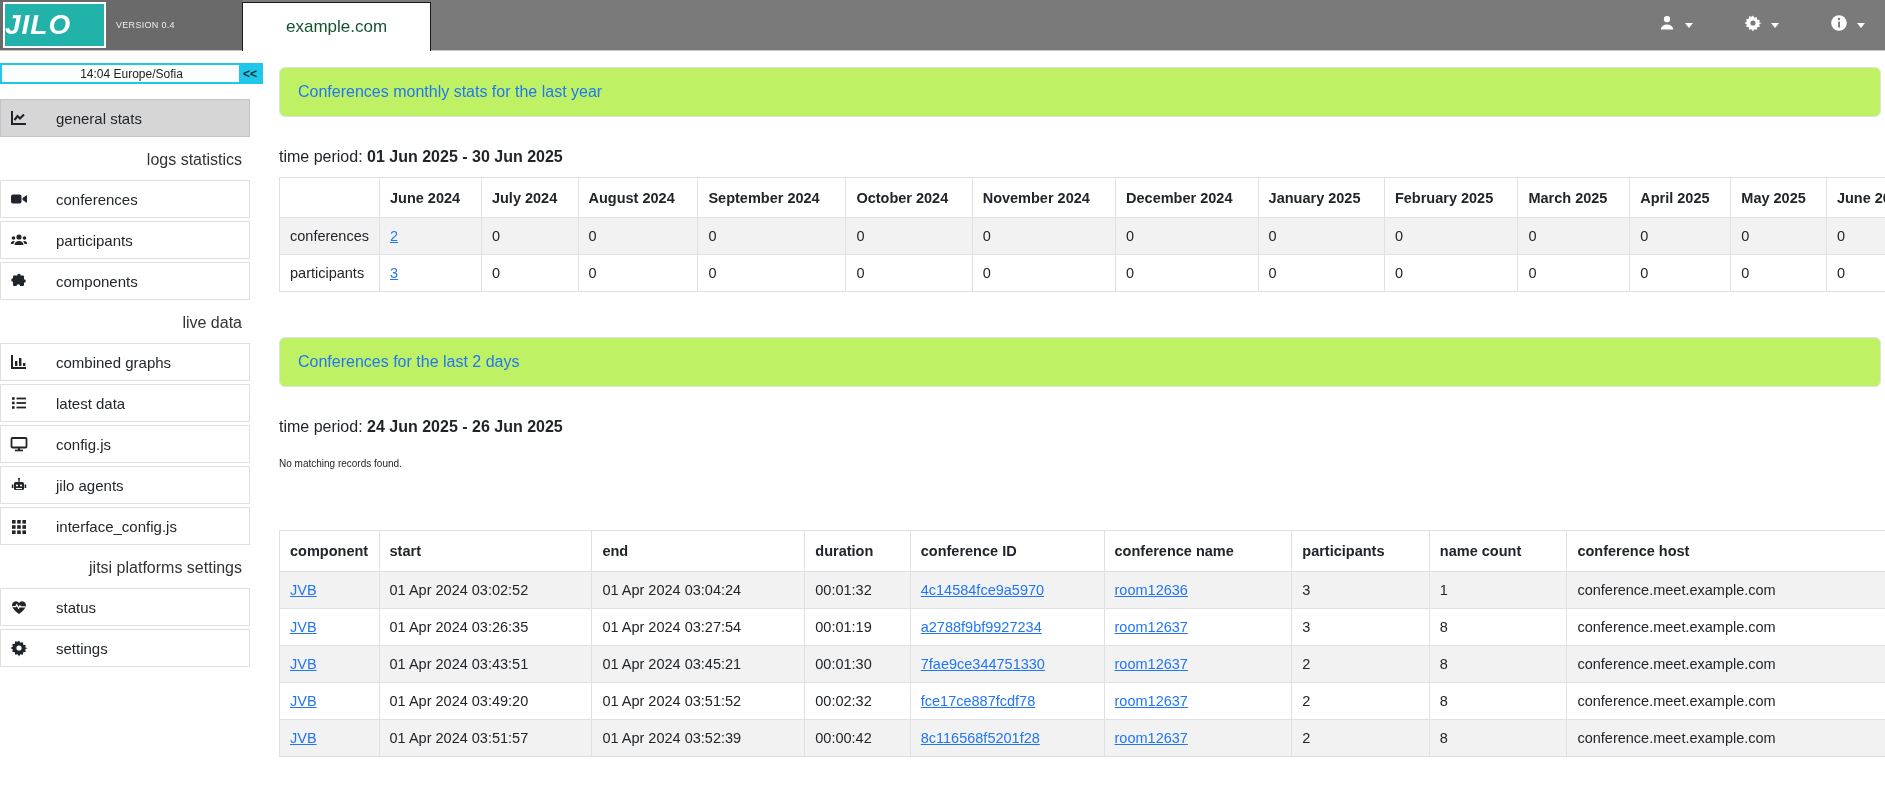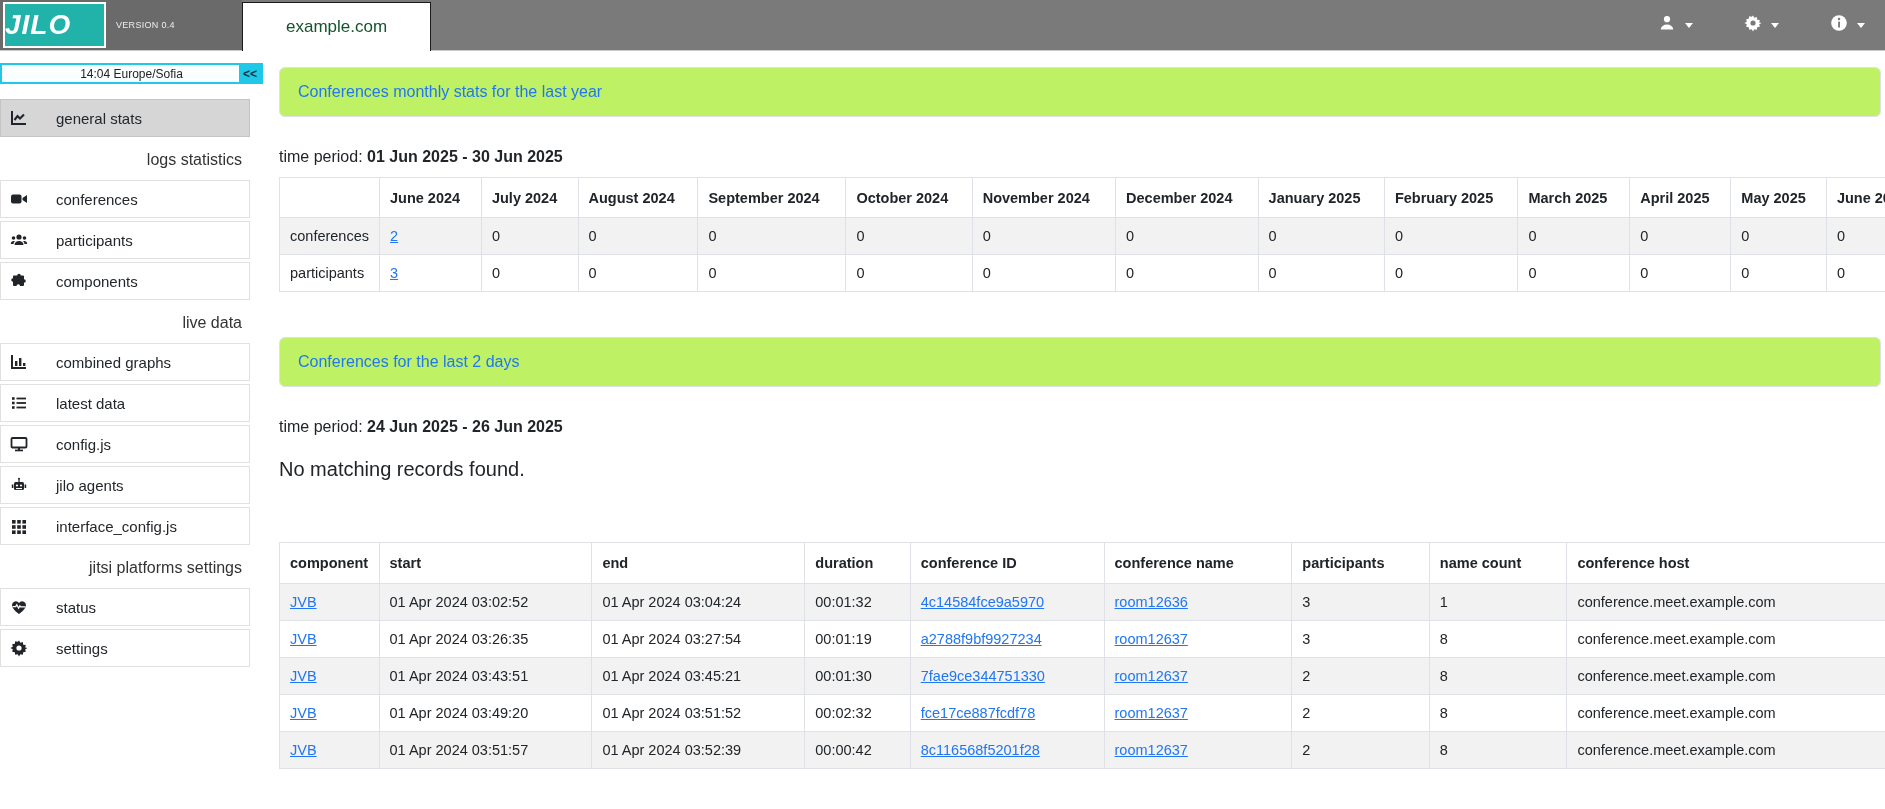--- a/index.html
+++ b/index.html
@@ -42,21 +42,21 @@
   .menu-item.active { background:#d6d6d6; border-color:#c4c4c4; }
   .menu-item .icon { width:18px; height:18px; display:inline-flex; color:#212529; flex:0 0 18px; }
   .section-label { height:40px; display:flex; align-items:center; justify-content:flex-end;
                    padding-right:8px; font-size:16px; color:#333; }
 
   
   .card-header { width:1602px; height:50px; border:1px solid #dee2e6; border-radius:6px;
                  background:#bef264; display:flex; align-items:center; padding:0 18px; }
   .card-title { color:var(--link-blue,#2176f3); font-size:16px; text-decoration:none; cursor:pointer; }
   .time-period { margin-top:31px; font-size:16px; }
-  .empty-note { margin-top:22px; font-size:20px; }
+  .empty-note { margin-top:22px; font-size:10px; }
   .gap-after-table { height:45px; }
 
   
   table { border-collapse:collapse; font-size:14.5px; background:#fff; }
   th, td { border:1px solid #dee2e6; text-align:left; vertical-align:middle; white-space:nowrap; }
   thead th { font-weight:bold; background:#fff; }
   tbody tr:nth-child(odd) td { background:#f2f2f2; }
   a.tlink { color:var(--link-blue,#2176f3); text-decoration:underline; cursor:pointer; }
 
   #monthly-table { margin-top:11px; width:1650px; }

